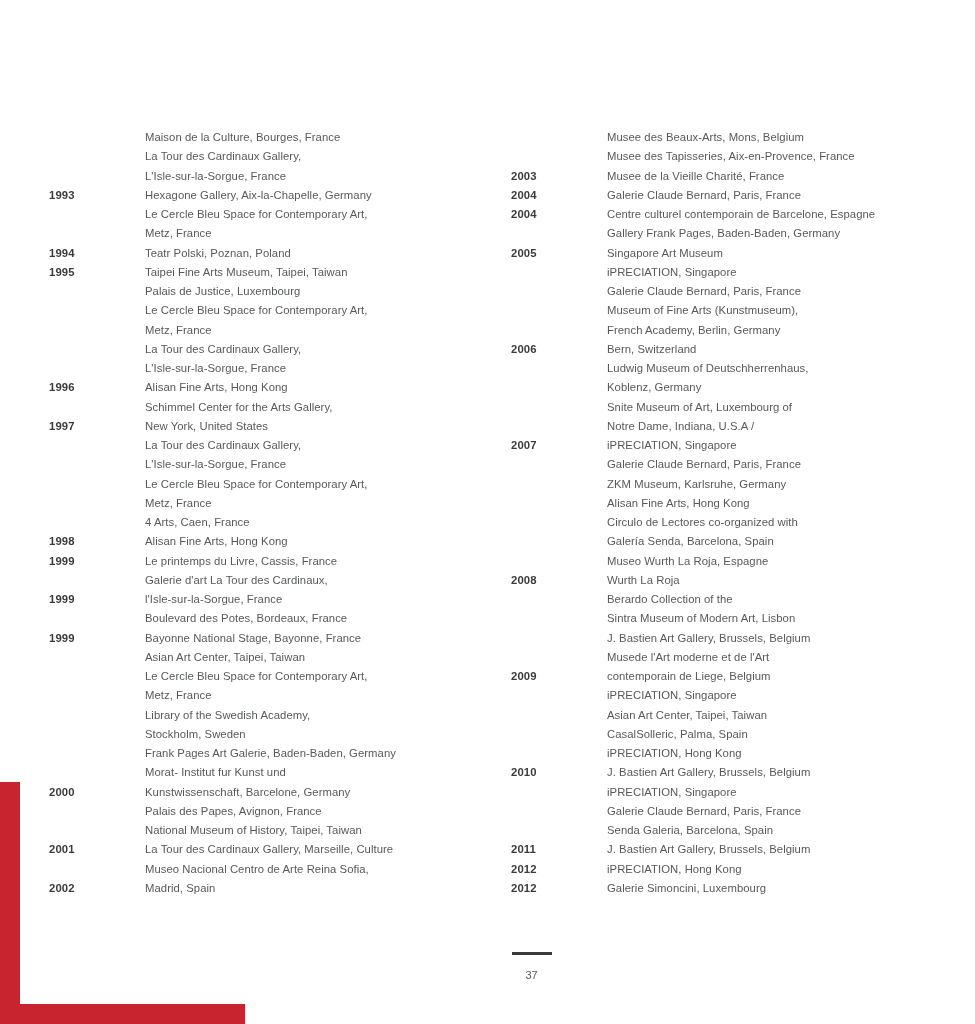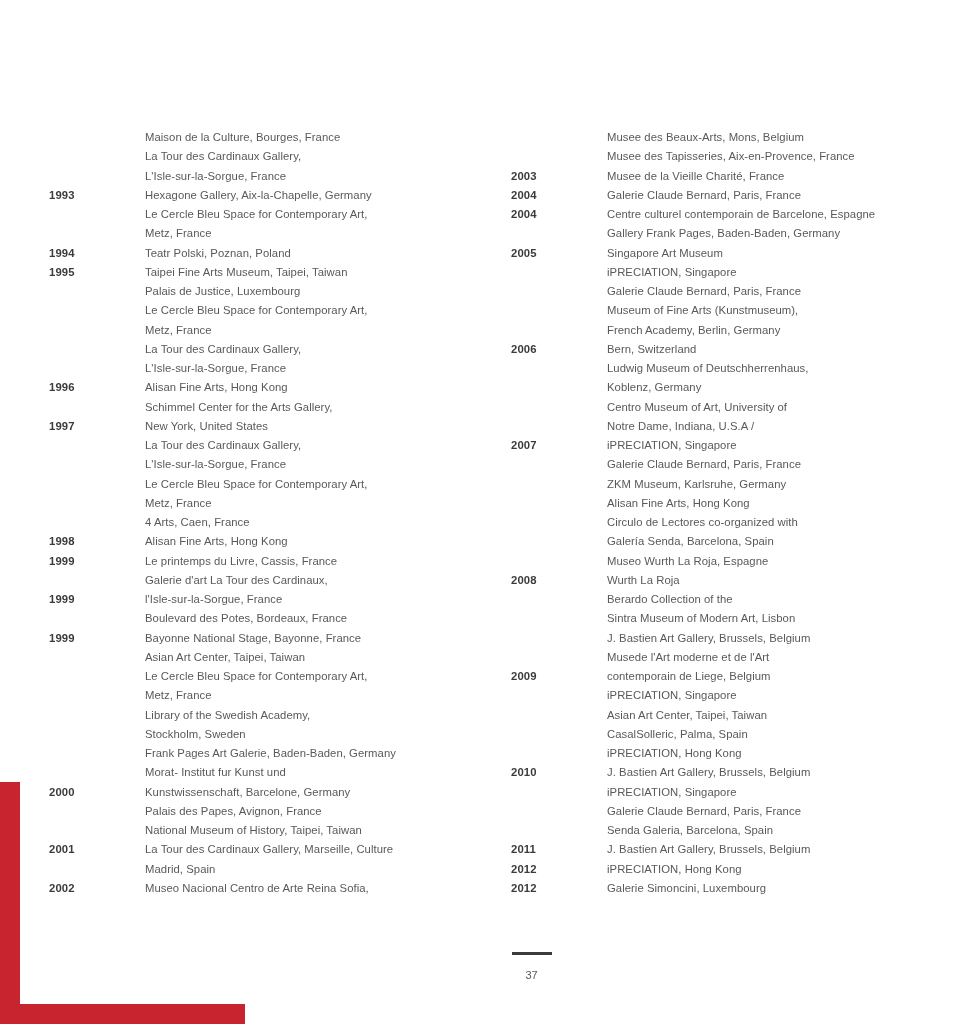--- a/index.html
+++ b/index.html
@@ -204,22 +204,22 @@
         <div class="entry-year">2001</div>
         <div class="entry-lines">
           <div class="entry-line">Palais des Papes, Avignon, France</div>
           <div class="entry-line">National Museum of History, Taipei, Taiwan</div>
           <div class="entry-line">La Tour des Cardinaux Gallery, Marseille, Culture</div>
         </div>
       </div>
       <div class="entry">
         <div class="entry-year">2002</div>
         <div class="entry-lines">
+          <div class="entry-line">Museo Nacional Centro de Arte Reina Sofia,</div>
           <div class="entry-line">Madrid, Spain</div>
-          <div class="entry-line">Museo Nacional Centro de Arte Reina Sofia,</div>
         </div>
       </div>
     </div>
   <div class="column right" id="column-right">
       <div class="entry">
         <div class="entry-year">2003</div>
         <div class="entry-lines">
           <div class="entry-line">Musee des Beaux-Arts, Mons, Belgium</div>
           <div class="entry-line">Musee des Tapisseries, Aix-en-Provence, France</div>
           <div class="entry-line">Musee de la Vieille Charité, France</div>
@@ -252,21 +252,21 @@
           <div class="entry-line">Museum of Fine Arts (Kunstmuseum),</div>
           <div class="entry-line">French Academy, Berlin, Germany</div>
           <div class="entry-line">Bern, Switzerland</div>
         </div>
       </div>
       <div class="entry">
         <div class="entry-year">2007</div>
         <div class="entry-lines">
           <div class="entry-line">Ludwig Museum of Deutschherrenhaus,</div>
           <div class="entry-line">Koblenz, Germany</div>
-          <div class="entry-line">Centro Museum of Art, University of</div>
+          <div class="entry-line">Snite Museum of Art, Luxembourg of</div>
           <div class="entry-line">Notre Dame, Indiana, U.S.A /</div>
           <div class="entry-line">iPRECIATION, Singapore</div>
         </div>
       </div>
       <div class="entry">
         <div class="entry-year">2008</div>
         <div class="entry-lines">
           <div class="entry-line">Galerie Claude Bernard, Paris, France</div>
           <div class="entry-line">ZKM Museum, Karlsruhe, Germany</div>
           <div class="entry-line">Alisan Fine Arts, Hong Kong</div>

